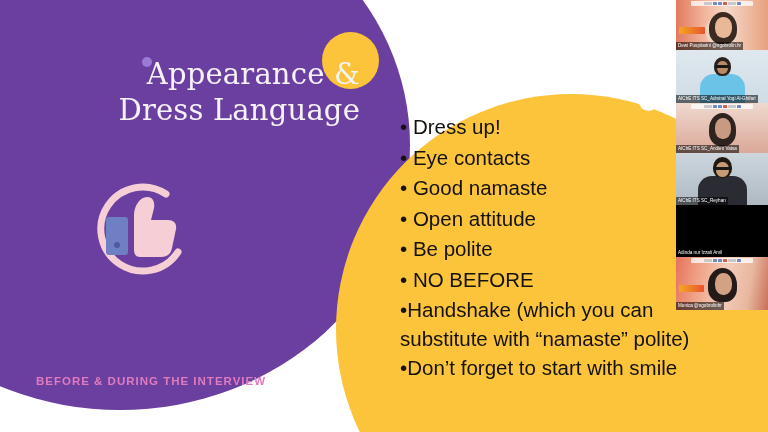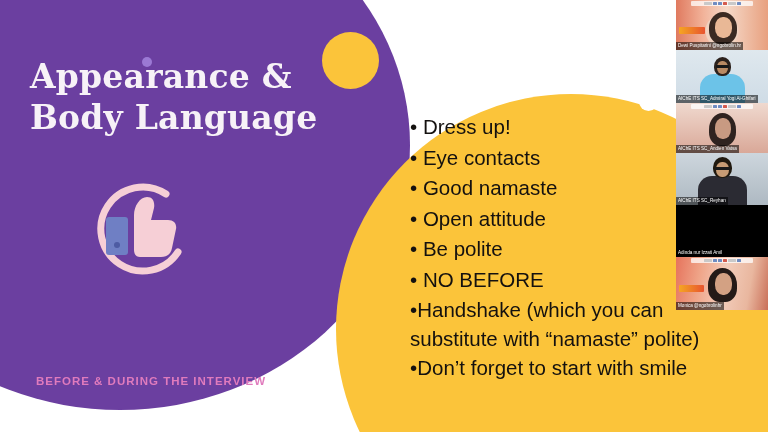--- a/index.html
+++ b/index.html
@@ -58,26 +58,27 @@
   
   #title-block {
     position: absolute;
     left: 30px;
     top: 56px;
     width: 330px;
     z-index: 6;
   }
   .title-line {
     font-family: "DejaVu Serif", "Liberation Serif", serif;
-    font-weight: bold;
-    font-size: 33px;
+    font-weight: normal;
+    font-size: 29px;
     line-height: 1.25;
     color: #f7f2f7;
     letter-spacing: 0.2px;
     white-space: nowrap;
+    text-align: right;
   }
 
   
   #thumb-badge {
     position: absolute;
     left: 78px;
     top: 180px;
     width: 118px;
     height: 105px;
     z-index: 6;
@@ -98,21 +99,20 @@
   }
 
   
   #bullet-list {
     position: absolute;
     left: 400px;
     top: 112px;
     width: 350px;
     z-index: 7;
     color: #14110f;
-    margin-left: 10px;
   }
   .bullet-row {
     font-family: "Liberation Sans", sans-serif;
     font-size: 20.5px;
     line-height: 1.49;
     color: #14110f;
     white-space: nowrap;
   }
   .bullet-row .dot { display: inline-block; }
   .bullet-row.wrapped {
@@ -281,21 +281,21 @@
 <div id="slide">
 
   <div class="shape" id="purple-blob"></div>
   <div class="shape" id="yellow-big-circle"></div>
   <div class="shape" id="yellow-small-circle"></div>
   <div class="shape" id="lilac-dot"></div>
   <div class="shape" id="white-dot"></div>
 
   <div id="title-block">
     <div class="title-line">Appearance &amp;</div>
-    <div class="title-line">Body Language</div>
+    <div class="title-line">Dress Language</div>
   </div>
 
   <div id="thumb-badge">
     <svg width="118" height="105" viewBox="0 0 118 105" aria-hidden="true">
 
       <path d="M 88 14 A 42 42 0 1 0 100 72" fill="none" stroke="#f6cfd6" stroke-width="7" stroke-linecap="round"></path>
 
       <path d="M 56 57
                L 56 35
                C 56 26 62 17 69 17

